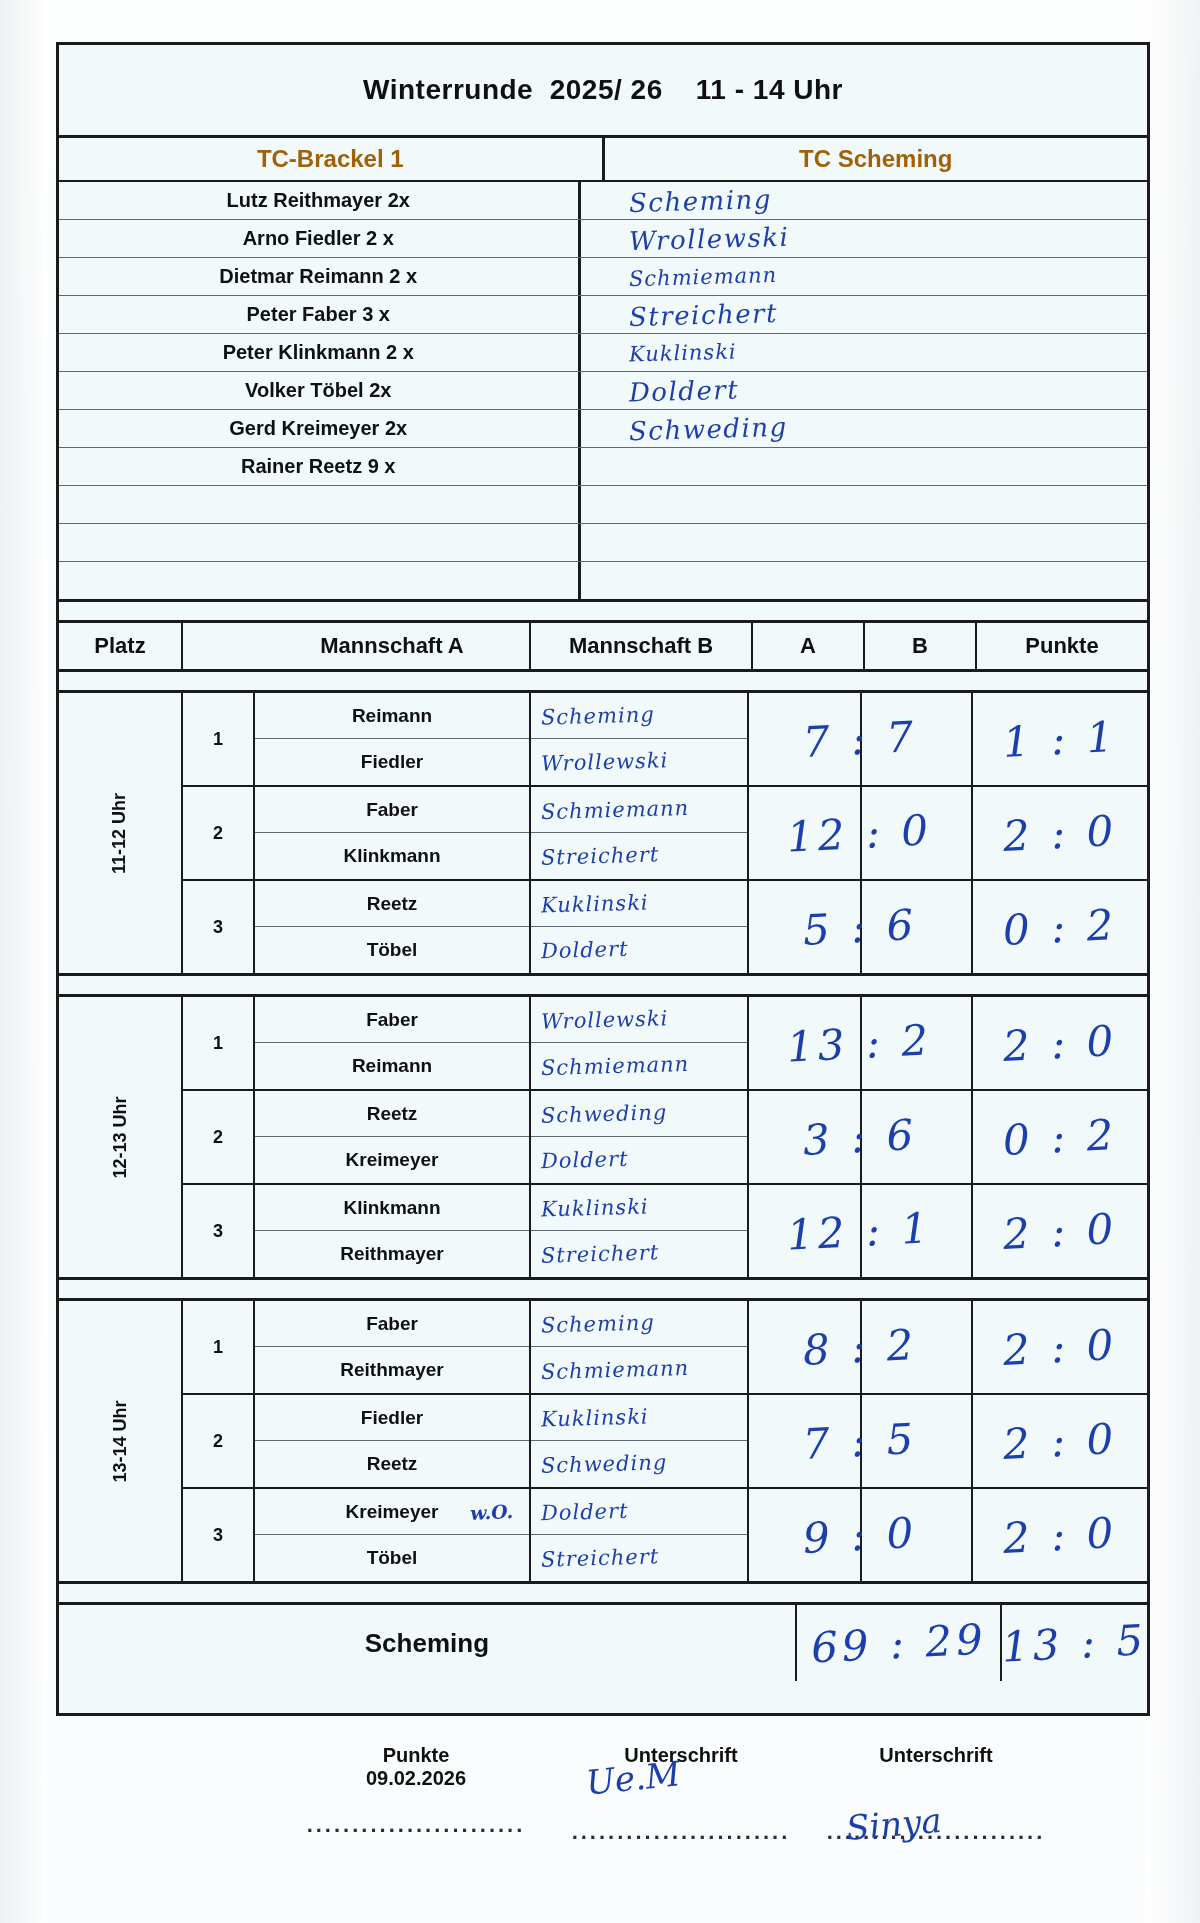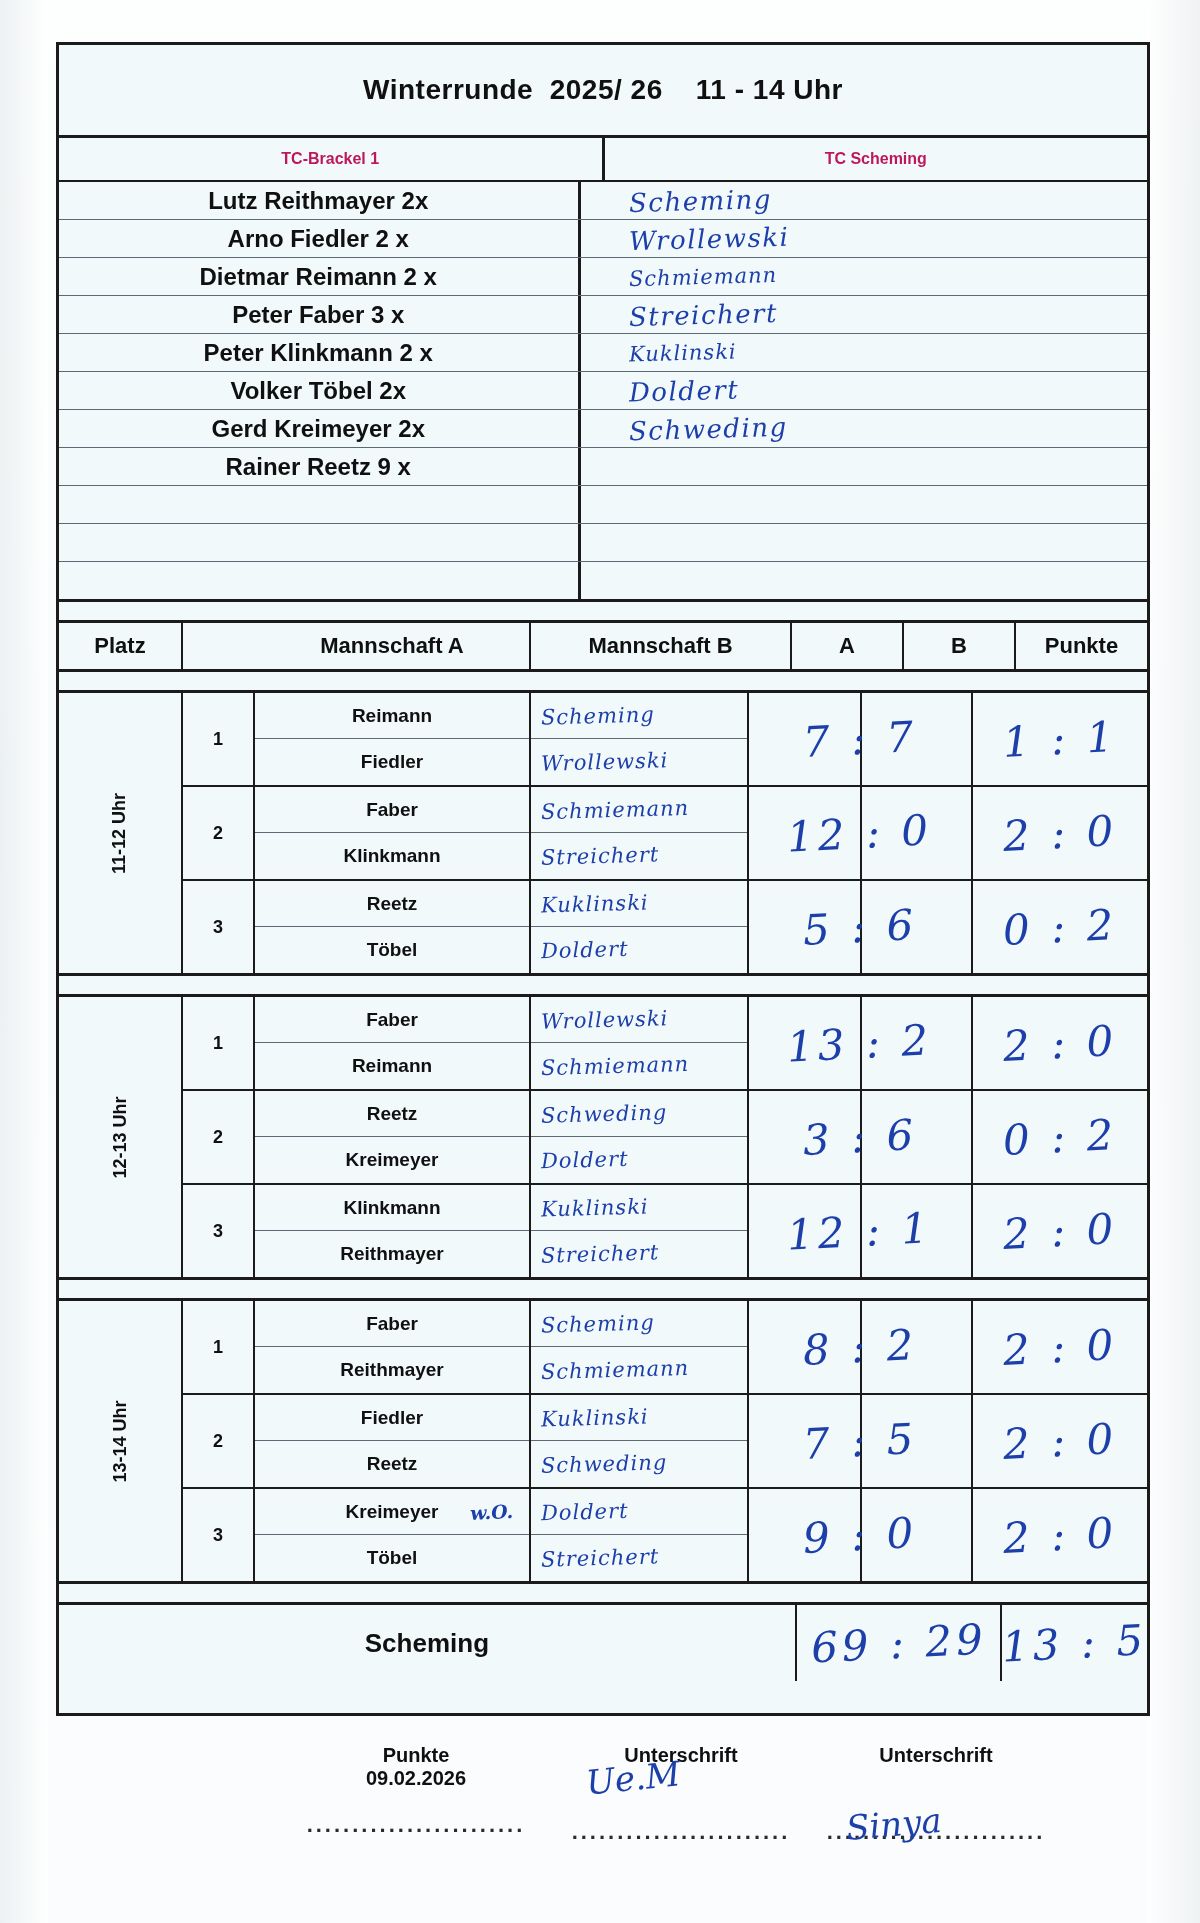--- a/index.html
+++ b/index.html
@@ -64,43 +64,43 @@
   .teams-row {
     display: flex;
     height: 42px;
     border-bottom: 2px solid #1b1b1b;
   }
   .team-cell {
     flex: 1;
     display: flex;
     align-items: center;
     justify-content: center;
-    font-size: 16px;
-    font-weight: bold;
-    color: #be185d;
+    font-size: 24px;
+    font-weight: bold;
+    color: #a16207;
   }
   .team-cell.left {
     border-right: 3px solid #1b1b1b;
   }
   .roster {
     border-bottom: 3px solid #1b1b1b;
   }
   .roster-row {
     display: flex;
     height: 37px;
     border-bottom: 1px solid #5b6a73;
   }
   .roster-row:last-child { border-bottom: none; }
   .roster-left {
     flex: 1;
     border-right: 3px solid #1b1b1b;
     display: flex;
     align-items: center;
     justify-content: center;
-    font-size: 24px;
+    font-size: 20px;
     font-weight: bold;
     color: #101010;
   }
   .roster-right {
     flex: 1;
     display: flex;
     align-items: center;
     padding-left: 48px;
     box-sizing: border-box;
   }
@@ -133,21 +133,21 @@
     display: flex;
     align-items: center;
     justify-content: center;
     border-right: 2px solid #1b1b1b;
     box-sizing: border-box;
   }
   .colhead > div:last-child { border-right: none; }
   .c-platz   { width: 124px; }
   .c-nr      { width: 72px; border-right: none !important; }
   .c-a       { width: 276px; }
-  .c-b       { width: 261px; }
+  .c-b       { width: 222px; }
   .c-sa      { width: 112px; }
   .c-sb      { width: 112px; }
   .c-pts     { flex: 1; }
   
   .block {
     display: flex;
     border-top: 3px solid #1b1b1b;
     border-bottom: 3px solid #1b1b1b;
   }
   .block-time {

